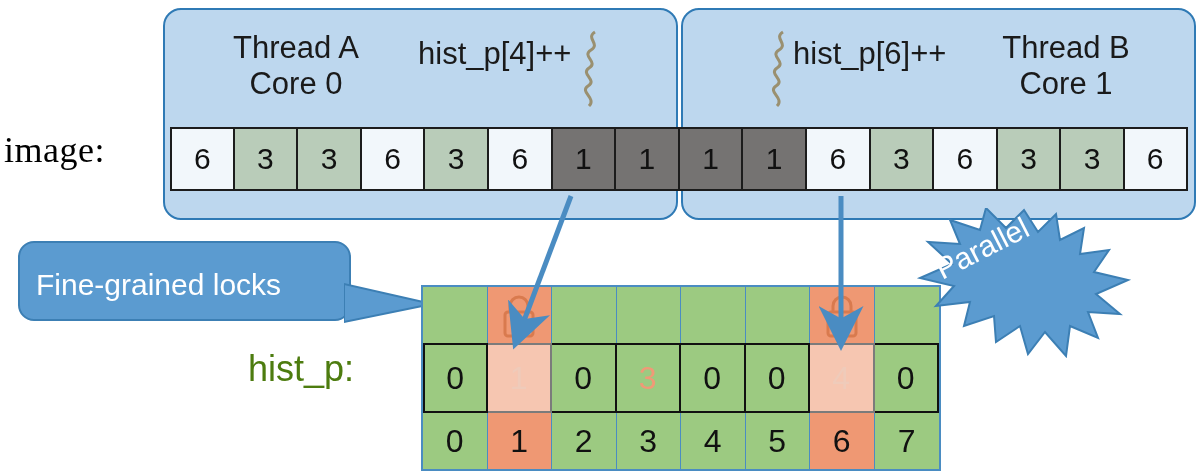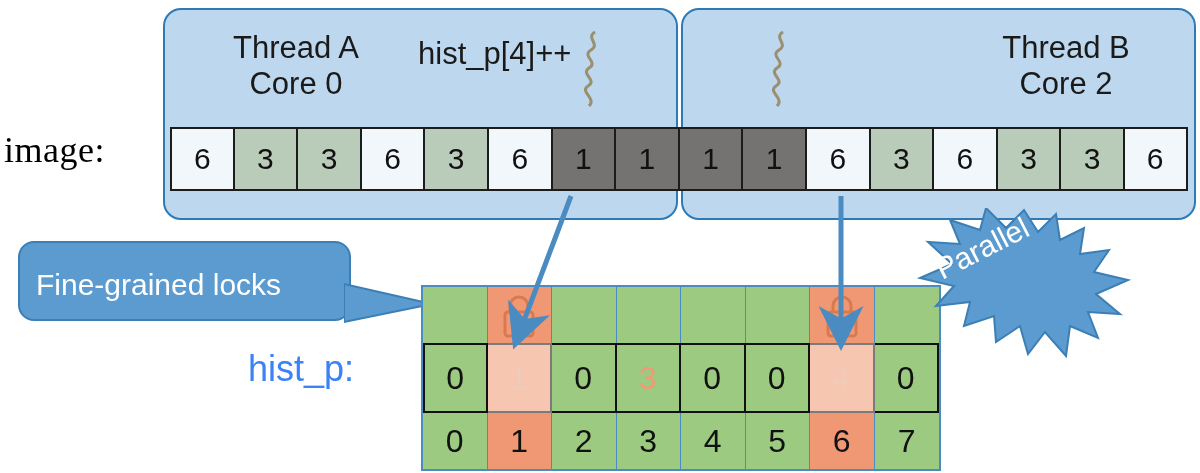--- a/index.html
+++ b/index.html
@@ -121,21 +121,21 @@
     white-space: nowrap;
   }
   #locks-tail { position: absolute; left: 344px; top: 282px; width: 90px; height: 42px; }
 
   
   #histp-label {
     position: absolute;
     left: 248px;
     top: 348px;
     font-size: 36px;
-    color: #3b82f6;
+    color: #4d7c0f;
   }
 
   
   #histp-table {
     position: absolute;
     left: 421px;
     top: 285px;
     width: 520px;
     height: 186px;
     box-sizing: border-box;
@@ -201,21 +201,22 @@
     <div class="panel-label thread-title" id="thread-a-title">Thread A
 Core 0</div>
     <div class="code-label" id="code-a">hist_p[4]++</div>
     <svg class="squiggle" id="squiggle-a" viewBox="0 0 22 90">
       <path d="M14 2 C4 8, 20 14, 10 20 C0 26, 18 32, 8 38 C-1 44, 17 50, 7 56 C-2 62, 16 68, 8 76" fill="none" stroke="#9a9070" stroke-width="3"></path>
     </svg>
   </div>
 
   <div class="thread-panel" id="panel-b">
     <div class="panel-label thread-title" id="thread-b-title">Thread B
-Core 2</div>
+Core 1</div>
+    <div class="code-label" id="code-b">hist_p[6]++</div>
     <svg class="squiggle" id="squiggle-b" viewBox="0 0 22 90">
       <path d="M14 2 C4 8, 20 14, 10 20 C0 26, 18 32, 8 38 C-1 44, 17 50, 7 56 C-2 62, 16 68, 8 76" fill="none" stroke="#9a9070" stroke-width="3"></path>
     </svg>
   </div>
 
   <div id="image-label">image:</div>
   <div id="image-strip">
       <div class="img-cell v-white">6</div>
       <div class="img-cell v-green">3</div>
       <div class="img-cell v-green">3</div>

